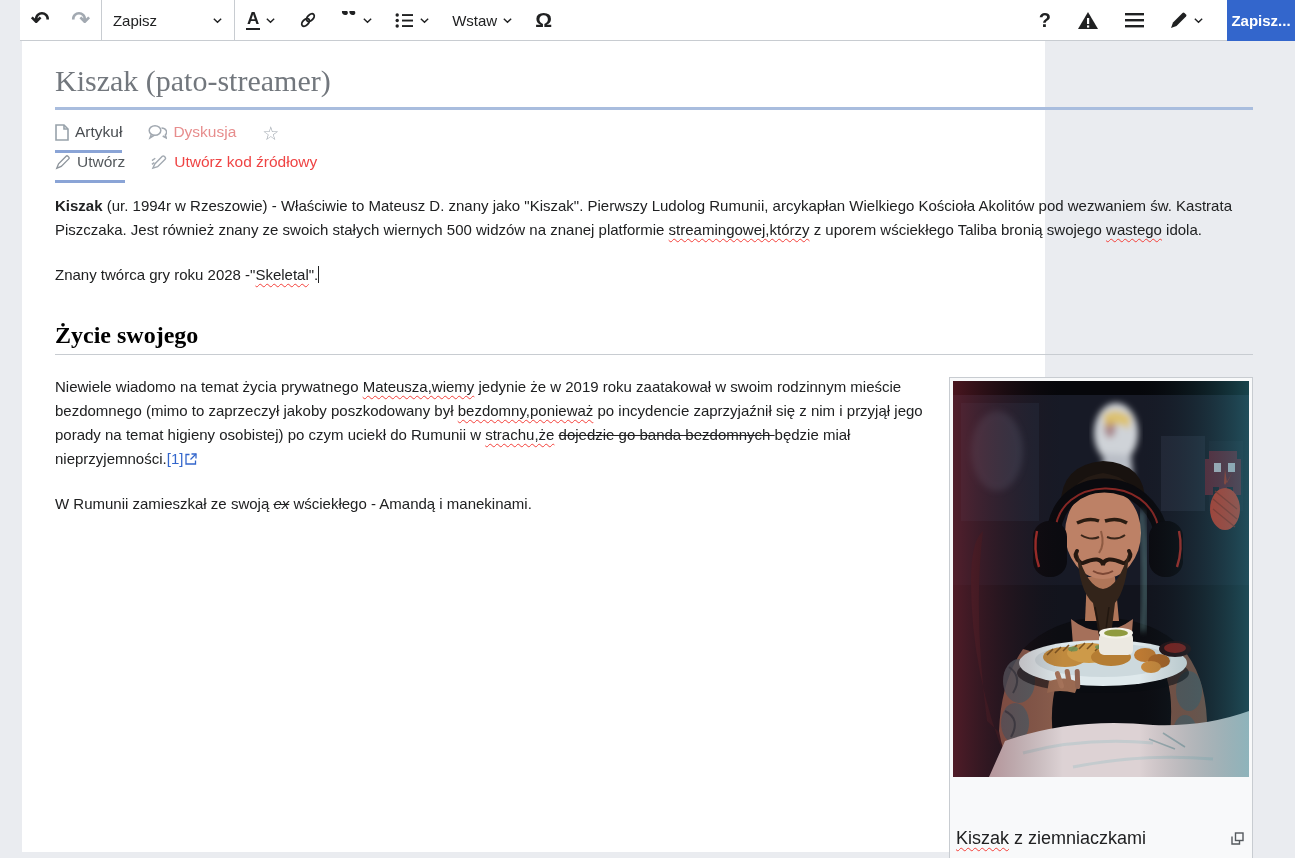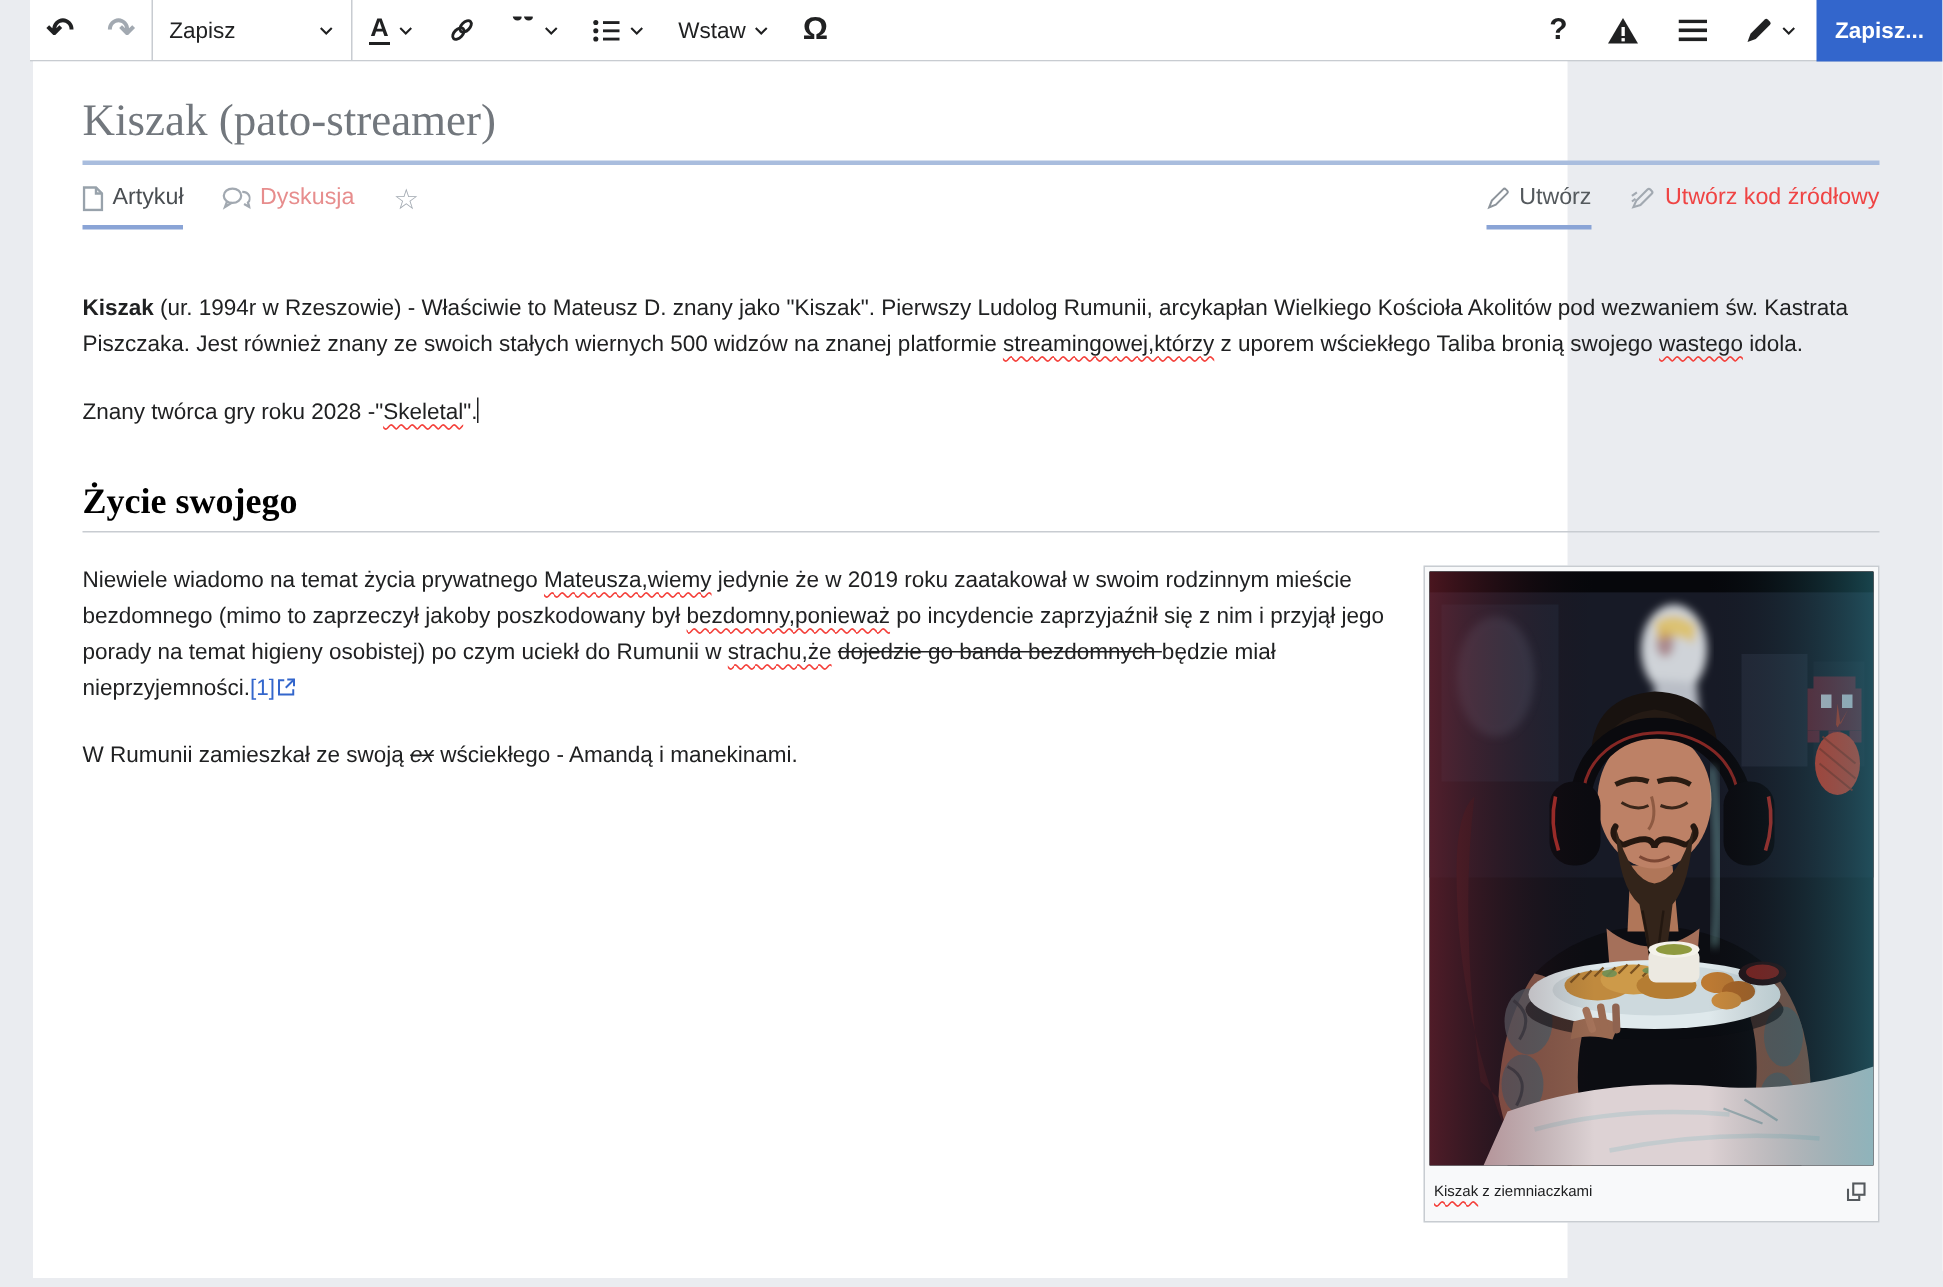--- a/index.html
+++ b/index.html
@@ -18,31 +18,31 @@
   .tb-btn.disabled { color:#a2a9b1; }
   .tb-sep { width:1px; height:40px; background:#c8ccd1; }
   .glyph-undo { font-size:22px; font-weight:bold; line-height:1; }
   .glyph-omega { font-size:21px; font-weight:bold; }
   .glyph-quote { font-family:"Liberation Serif",serif; font-size:34px; font-weight:bold; line-height:10px; height:18px; overflow:hidden; }
   .a-underline { font-size:17px; font-weight:bold; border-bottom:2px solid #202122; line-height:1.1; padding:0 1px 0 1px; }
   .dropdown-btn { width:132px; justify-content:space-between; }
   .chev { display:inline-block; }
   .tb-right { display:flex; align-items:center; }
   .tb-right .tb-btn { padding:0 13px; }
-  .save-btn { height:41px; width:84px; border:none; background:#36c;
+  .save-btn { height:41px; width:68px; margin-left:10px; border:none; background:#36c;
               color:#fff; font-weight:bold; font-size:15px; font-family:inherit; cursor:pointer; }
   .glyph-help { font-size:20px; font-weight:bold; }
 
   
   .surface { position:absolute; left:22px; top:41px; width:1023px; height:811px;
              background:#fff; padding:23px 0 0 33px; }
   .inner { width:1198px; }
   .doc-title { font-family:"Liberation Serif", serif; font-weight:normal; font-size:30px;
                color:#72777d; padding-bottom:9px; border-bottom:3px solid #a9bdde; }
-  .tabs-row { margin-top:13px; display:flex; justify-content:space-between; align-items:flex-start; height:36px; }
+  .tabs-row { margin-top:13px; display:flex; justify-content:space-between; align-items:flex-start; height:36px;flex-direction:column; }
   .tabs-left, .tabs-right { display:flex; align-items:flex-start; }
   .tab { display:inline-flex; align-items:center; gap:6px; font-size:15.5px; padding-bottom:9px; cursor:pointer; }
   .tab.active { border-bottom:3px solid #8aa4d6; }
   .tab-article { color:#4a4e52; }
   .tab-talk { color:#e78d8d; margin-left:26px; }
   .tab-star { margin-left:26px; color:#a2a9b1; font-size:19px; line-height:1; padding-top:1px; cursor:pointer; }
   .tab-create { color:#54595d; }
   .tab-source { color:#ef4444; margin-left:26px; }
 
   .doc-body { margin-top:35px; font-size:15px; line-height:24px; color:#202122; }
@@ -56,21 +56,21 @@
   .strike-i { text-decoration:line-through; font-style:italic; }
   .ref-link { color:#36c; cursor:pointer; }
   .ext-icon { display:inline-block; vertical-align:-1px; margin-left:2px; }
   .caret { display:inline-block; width:1px; height:17px; background:#202122; vertical-align:-3px; }
 
   
   .thumb { float:right; width:304px; margin:2px 0 14px 18px; border:1px solid #c8ccd1;
            background:#f8f9fa; padding:3px; }
   .thumb-img { display:block; width:296px; height:396px; background:#101219; }
   .thumb-caption { display:flex; justify-content:space-between; align-items:flex-start;
-                   padding:9px 3px 5px 3px; font-size:10px; line-height:17px; color:#202122; }
+                   padding:9px 3px 5px 3px; font-size:18px; line-height:17px; color:#202122;margin-top:44px; }
   .expand-btn { background:none; border:none; cursor:pointer; padding:2px; }
 </style>
 </head>
 <body>
 
 <div class="page">
 
   <div class="toolbar">
     <div class="tb-group">
       <button class="tb-btn">

